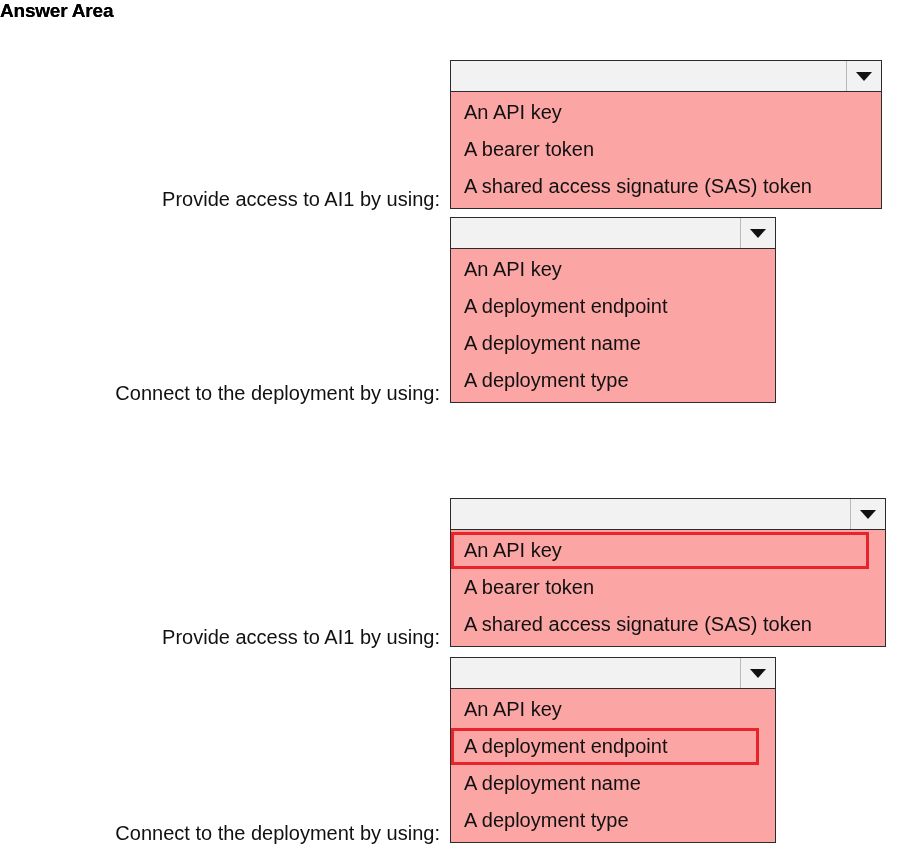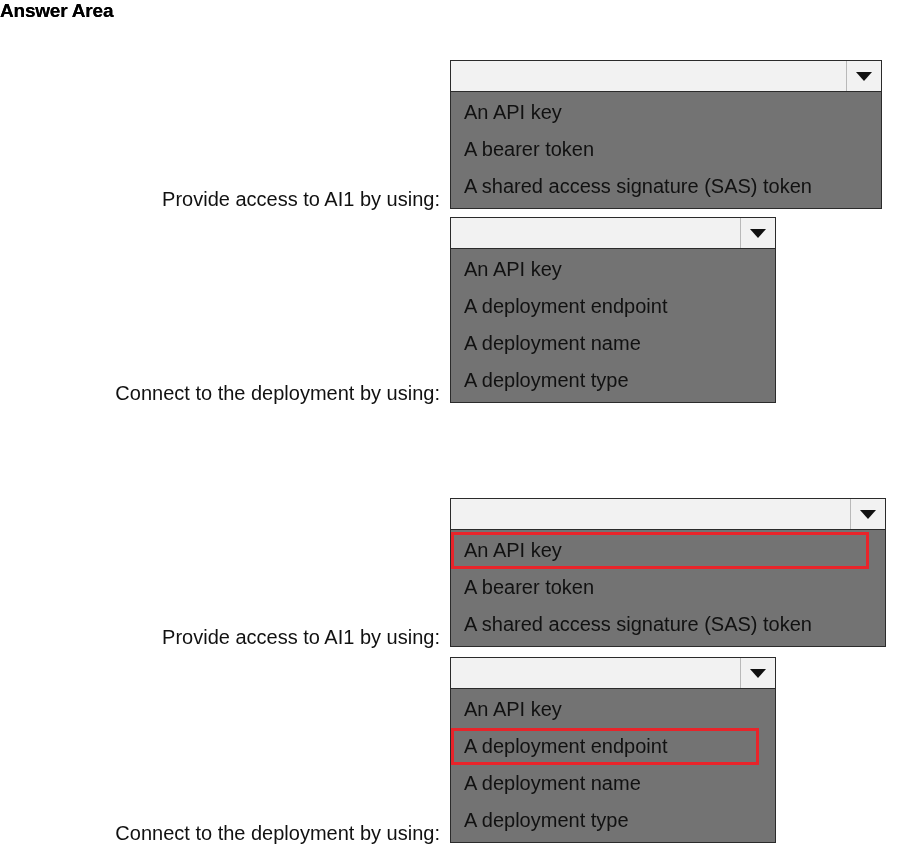--- a/index.html
+++ b/index.html
@@ -71,21 +71,21 @@
     align-items: center;
     justify-content: center;
   }
   .combo .combo-arrow svg { display: block; }
 
   
   .dropdown {
     box-sizing: border-box;
     border: 1px solid #2b2b2b;
     border-top: none;
-    background: #737373;
+    background: #fca5a5;
     padding: 2px 16px 3px 0;
   }
   .option {
     font-size: 20px;
     line-height: 1.0;
     padding: 5px 6px 6px 10px;
     color: #111;
     white-space: nowrap;
     box-sizing: border-box;
     border: 3px solid transparent;

